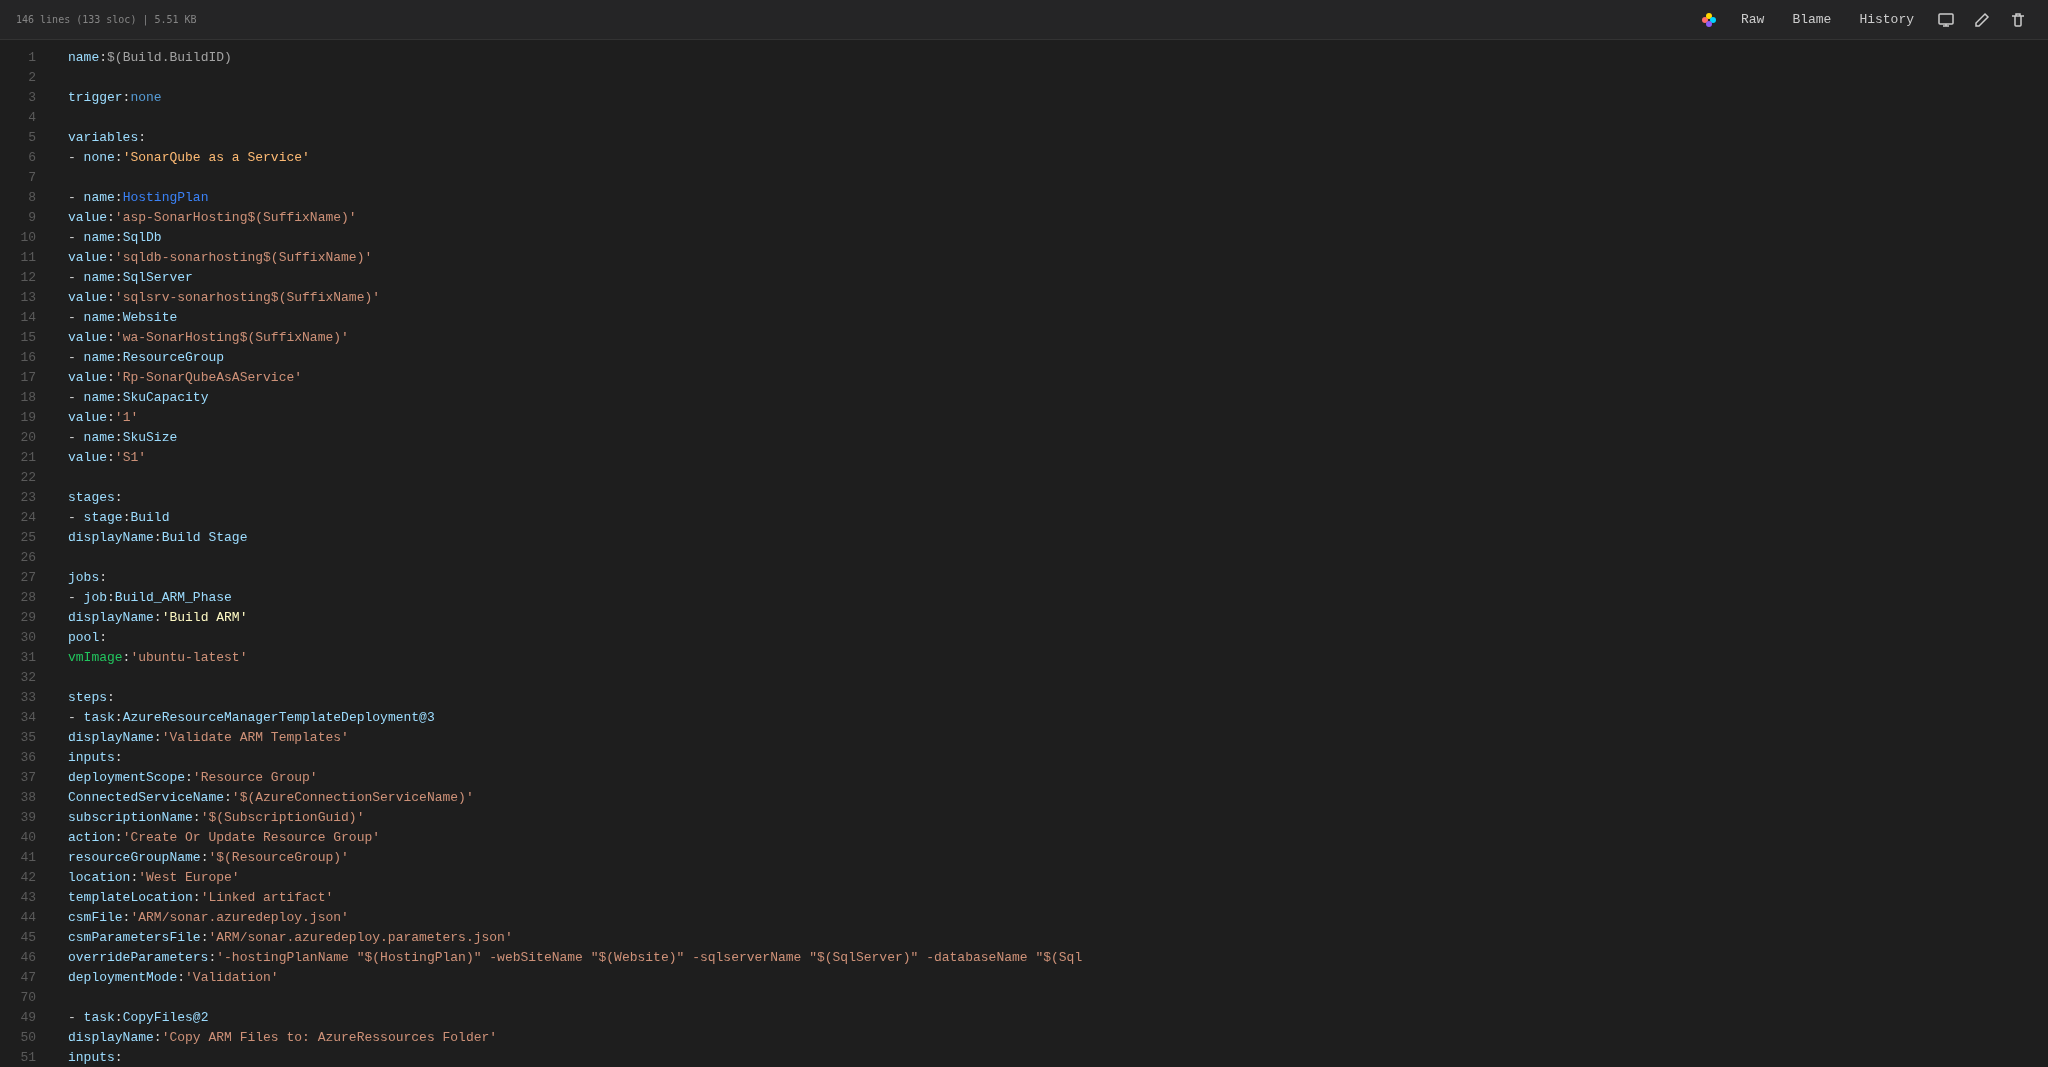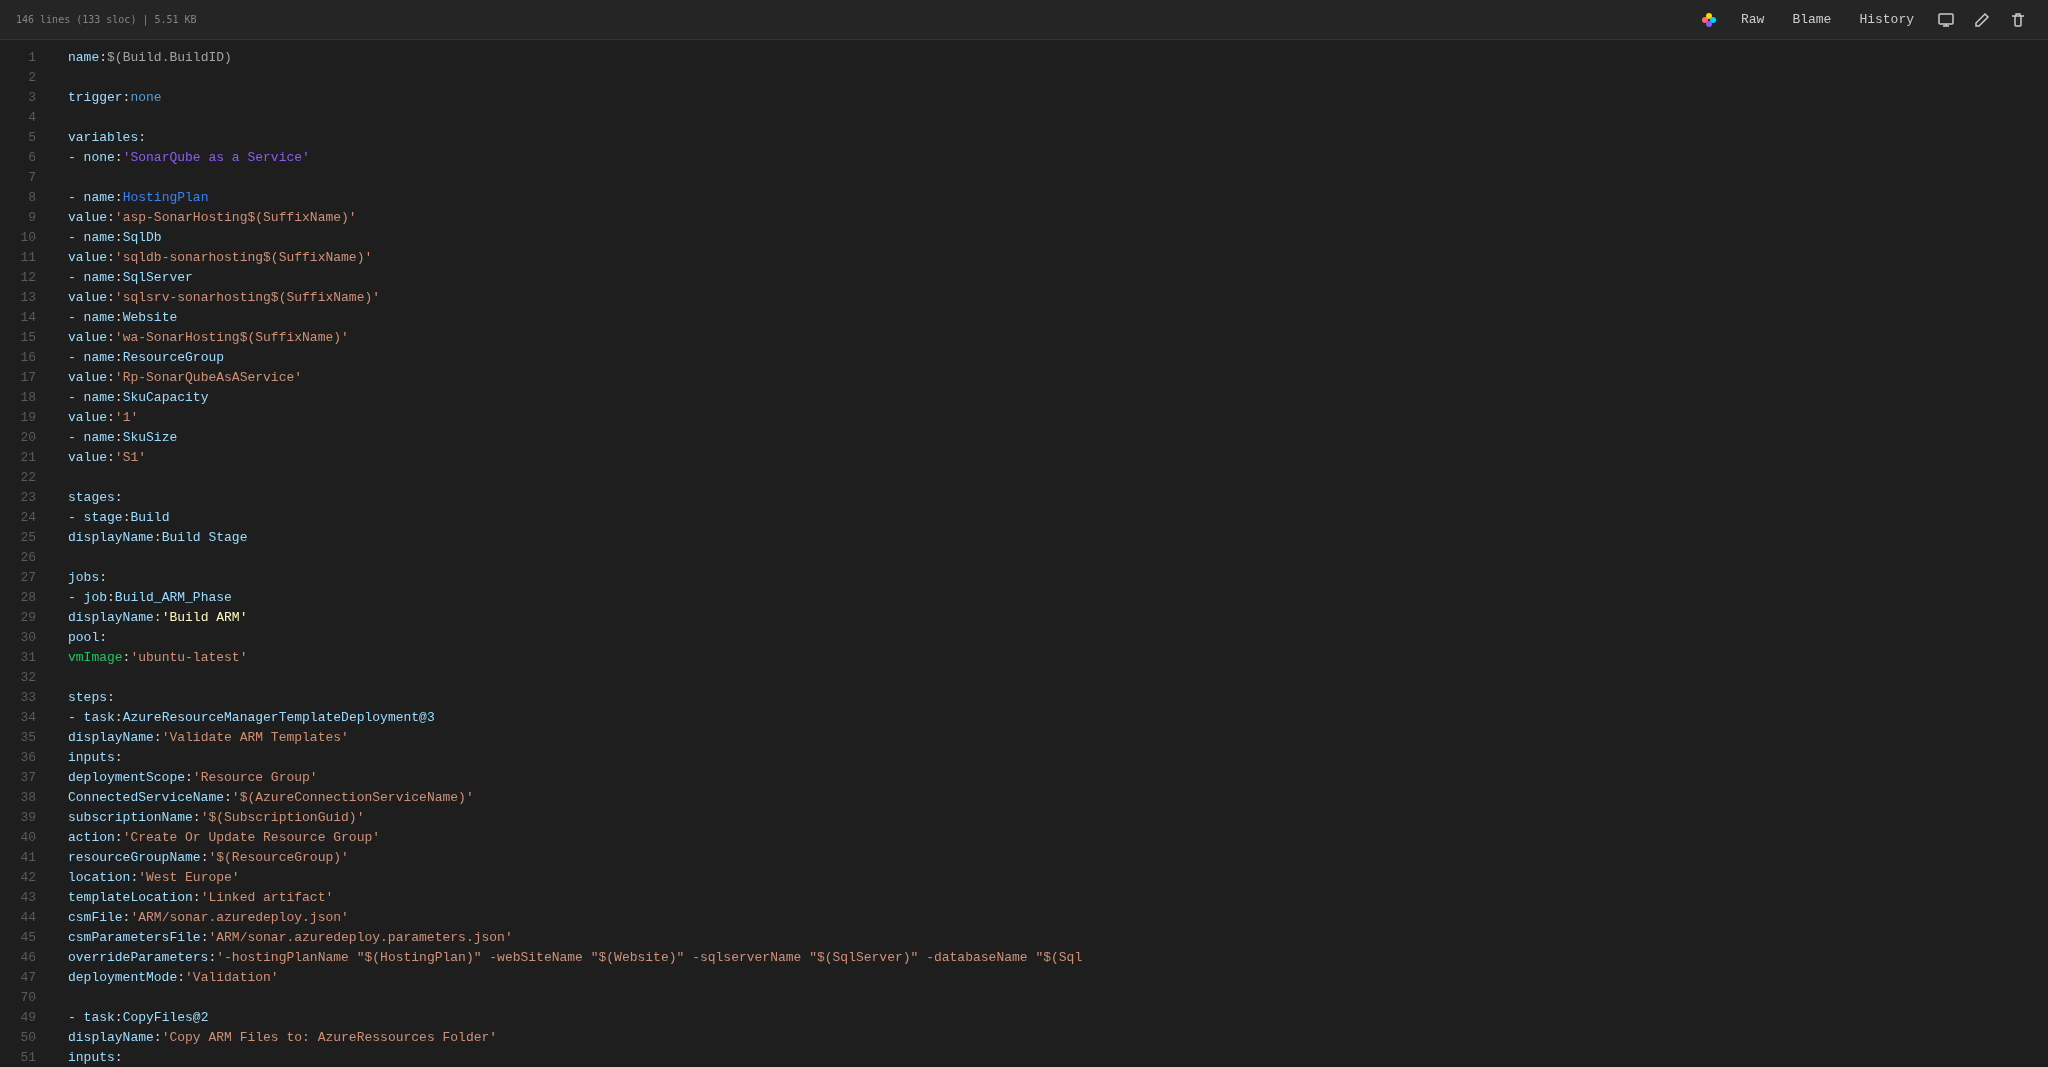--- a/index.html
+++ b/index.html
@@ -207,21 +207,21 @@
         <div class="line-number">50</div>
         <div class="line-number">51</div>
       </div>
 
     <div class="code-content" id="code-content-container">
     <div class="code-line"><span style="color:#9cdcfe">name</span><span style="color:#d4d4d4">:</span> <span style="color:#a3a3a3">$(Build.BuildID)</span></div>
         <div class="code-line">&nbsp;</div>
         <div class="code-line"><span style="color:#9cdcfe">trigger</span><span style="color:#d4d4d4">:</span> <span style="color:#569cd6">none</span></div>
         <div class="code-line">&nbsp;</div>
         <div class="code-line"><span style="color:#9cdcfe">variables</span><span style="color:#d4d4d4">:</span></div>
-        <div class="code-line">  <span style="color:#d4d4d4">- </span><span style="color:#9cdcfe">none</span><span style="color:#d4d4d4">:</span> <span style="color:#8b5cf6">'SonarQube as a Service'</span></div>
+        <div class="code-line">  <span style="color:#d4d4d4">- </span><span style="color:#9cdcfe">none</span><span style="color:#d4d4d4">:</span> <span style="color:#fdba74">'SonarQube as a Service'</span></div>
         <div class="code-line">&nbsp;</div>
         <div class="code-line">  <span style="color:#d4d4d4">- </span><span style="color:#9cdcfe">name</span><span style="color:#d4d4d4">:</span> <span style="color:#3b82f6">HostingPlan</span></div>
         <div class="code-line">    <span style="color:#9cdcfe">value</span><span style="color:#d4d4d4">:</span> <span style="color:#ce9178">'asp-SonarHosting$(SuffixName)'</span></div>
         <div class="code-line">  <span style="color:#d4d4d4">- </span><span style="color:#9cdcfe">name</span><span style="color:#d4d4d4">:</span> <span style="color:#9cdcfe">SqlDb</span></div>
         <div class="code-line">    <span style="color:#9cdcfe">value</span><span style="color:#d4d4d4">:</span> <span style="color:#ce9178">'sqldb-sonarhosting$(SuffixName)'</span></div>
         <div class="code-line">  <span style="color:#d4d4d4">- </span><span style="color:#9cdcfe">name</span><span style="color:#d4d4d4">:</span> <span style="color:#9cdcfe">SqlServer</span></div>
         <div class="code-line">    <span style="color:#9cdcfe">value</span><span style="color:#d4d4d4">:</span> <span style="color:#ce9178">'sqlsrv-sonarhosting$(SuffixName)'</span></div>
         <div class="code-line">  <span style="color:#d4d4d4">- </span><span style="color:#9cdcfe">name</span><span style="color:#d4d4d4">:</span> <span style="color:#9cdcfe">Website</span></div>
         <div class="code-line">    <span style="color:#9cdcfe">value</span><span style="color:#d4d4d4">:</span> <span style="color:#ce9178">'wa-SonarHosting$(SuffixName)'</span></div>
         <div class="code-line">  <span style="color:#d4d4d4">- </span><span style="color:#9cdcfe">name</span><span style="color:#d4d4d4">:</span> <span style="color:#9cdcfe">ResourceGroup</span></div>

